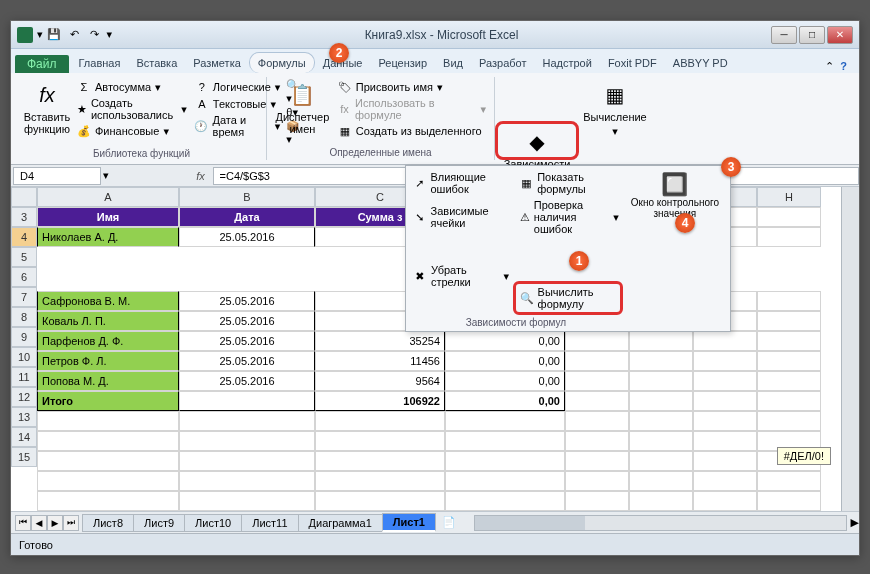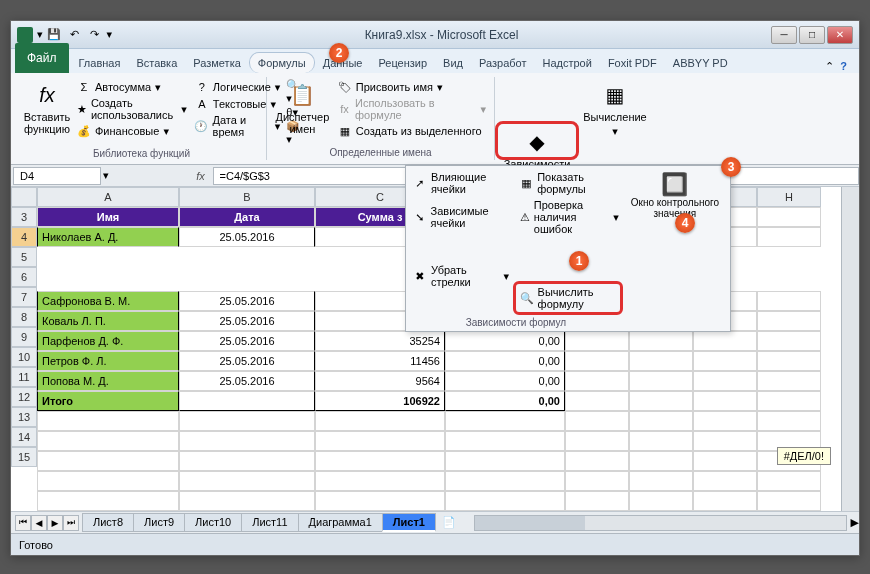--- a/index.html
+++ b/index.html
@@ -8,21 +8,21 @@
 .titlebar { height: 28px; background: linear-gradient(#e8f0f8, #d0dce8); display: flex; align-items: center; padding: 0 6px; border-bottom: 1px solid #b0c4d8; }
 .qat { display: flex; gap: 4px; align-items: center; }
 .qat-icon { width: 16px; height: 16px; display: flex; align-items: center; justify-content: center; }
 .excel-icon { width: 16px; height: 16px; background: #217346; border-radius: 2px; }
 .title { flex: 1; text-align: center; color: #345; font-size: 12px; }
 .win-controls { display: flex; gap: 2px; }
 .win-btn { width: 26px; height: 18px; background: linear-gradient(#f0f0f0,#d0d0d0); border: 1px solid #999; border-radius: 2px; display: flex; align-items: center; justify-content: center; font-size: 10px; }
 .win-close { background: linear-gradient(#e89090,#c04040); color: #fff; }
 
 .tabs-row { height: 24px; background: #e8f0f8; display: flex; align-items: flex-end; padding: 0 4px; }
-.file-tab { background: #217346; color: #ffffff; padding: 8px 12px; border-radius: 2px 2px 0 0; font-size: 12px; margin-right: 2px; }
+.file-tab { background: #217346; color: #86efac; padding: 2px 12px; border-radius: 2px 2px 0 0; font-size: 12px; margin-right: 2px; }
 .ribbon-tab { padding: 4px 8px; color: #345; cursor: pointer; font-size: 11px; }
 .ribbon-tab.active { background: #f4f6f9; border: 1px solid #b0c4d8; border-bottom: none; }
 .ribbon-help { margin-left: auto; display: flex; gap: 6px; padding-right: 8px; }
 .help-icon { color: #2060c0; font-weight: bold; }
 
 .ribbon { height: 92px; background: #f4f6f9; border-bottom: 1px solid #b0b8c0; display: flex; padding: 4px 6px; gap: 0; position: relative; }
 .ribbon-group { border-right: 1px solid #c8d0d8; padding: 2px 6px; display: flex; flex-direction: column; }
 .group-content { flex: 1; display: flex; gap: 4px; align-items: flex-start; }
 .group-label { text-align: center; font-size: 10px; color: #556; margin-top: 2px; }
 .big-btn { display: flex; flex-direction: column; align-items: center; justify-content: center; padding: 2px 4px; gap: 2px; text-align: center; line-height: 1.1; min-width: 48px; }
@@ -199,21 +199,21 @@
         <span>▾</span>
       </div>
     </div>
 
     <div class="dropdown-panel">
       <div style="display:flex;">
         <div style="flex:1;">
           <div class="dd-row">
             <div class="dd-item">
                 <span class="ico">➚</span>
-                <span>Влияющие ячейки</span>
+                <span>Влияющие ошибок</span>
               </div>
             <div class="dd-item">
                 <span class="ico">▦</span>
                 <span>Показать формулы</span>
               </div>
           </div>
           <div class="dd-row">
             <div class="dd-item">
                 <span class="ico">➘</span>
                 <span>Зависимые ячейки</span>
@@ -420,21 +420,21 @@
     <div class="tooltip">#ДЕЛ/0!</div>
   </div>
 
   <div class="sheet-tabs-row">
     <div class="nav-btns">
       <div class="nav-btn">⏮</div>
       <div class="nav-btn">◀</div>
       <div class="nav-btn">▶</div>
       <div class="nav-btn">⏭</div>
     </div>
-    <div id="sheet-tabs" style="display:flex;">
+    <div id="sheet-tabs" style="display:flex;align-items:center;">
         <div class="sheet-tab inactive">Лист8</div>
         <div class="sheet-tab inactive">Лист9</div>
         <div class="sheet-tab inactive">Лист10</div>
         <div class="sheet-tab inactive">Лист11</div>
         <div class="sheet-tab inactive">Диаграмма1</div>
         <div class="sheet-tab active">Лист1</div>
       </div>
     <span style="padding:0 6px;">📄</span>
     <div class="hscroll">
         <div class="hscroll-thumb"></div>

